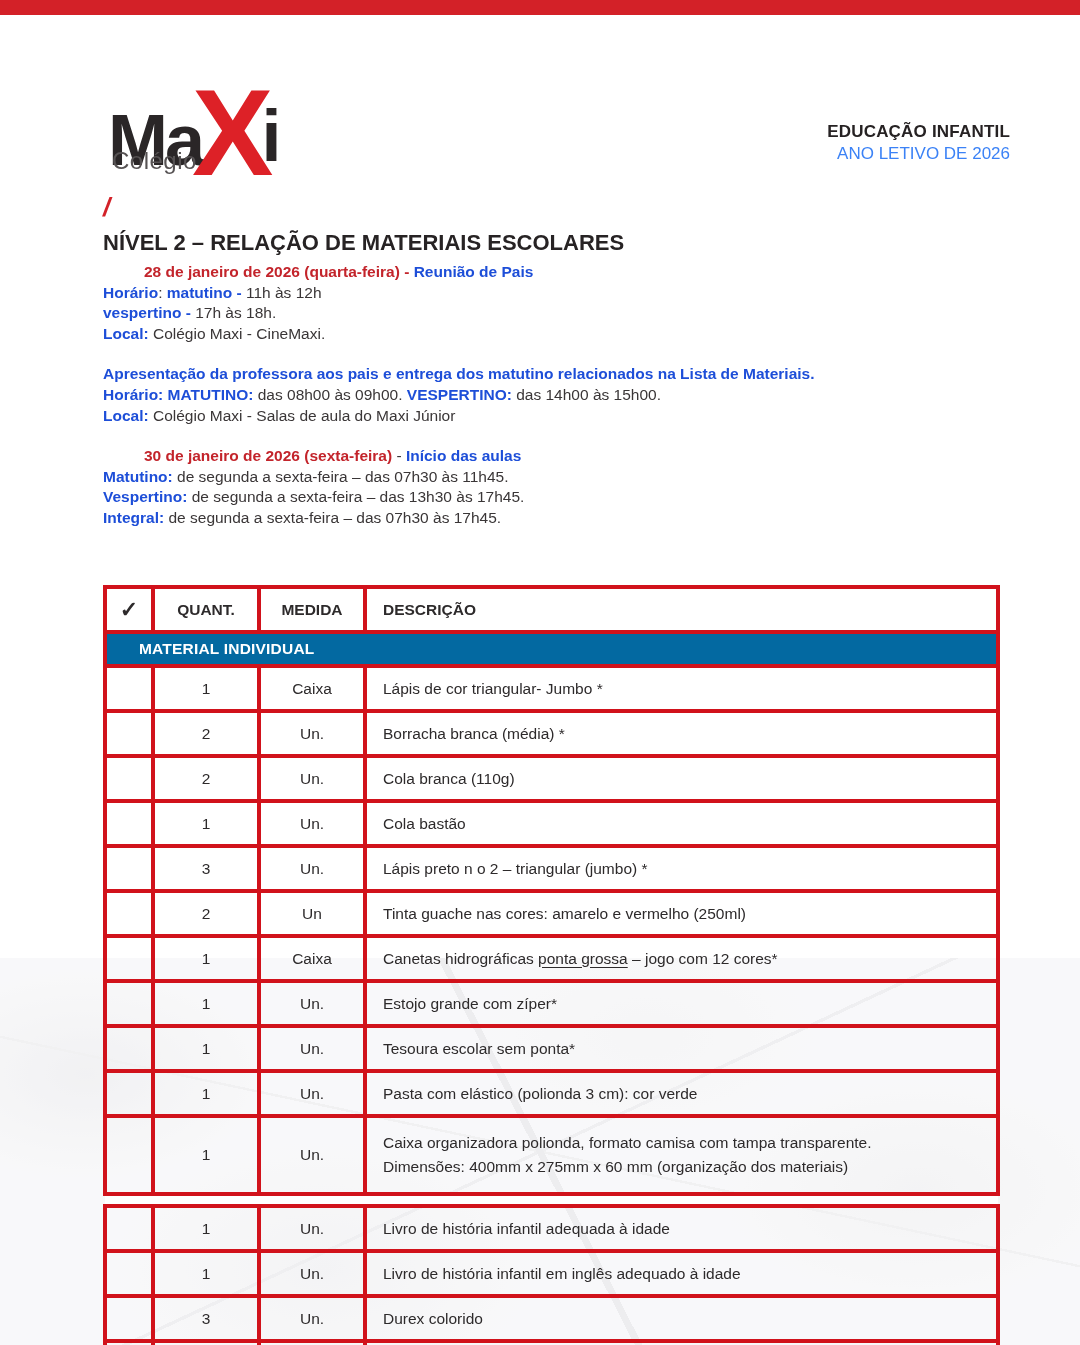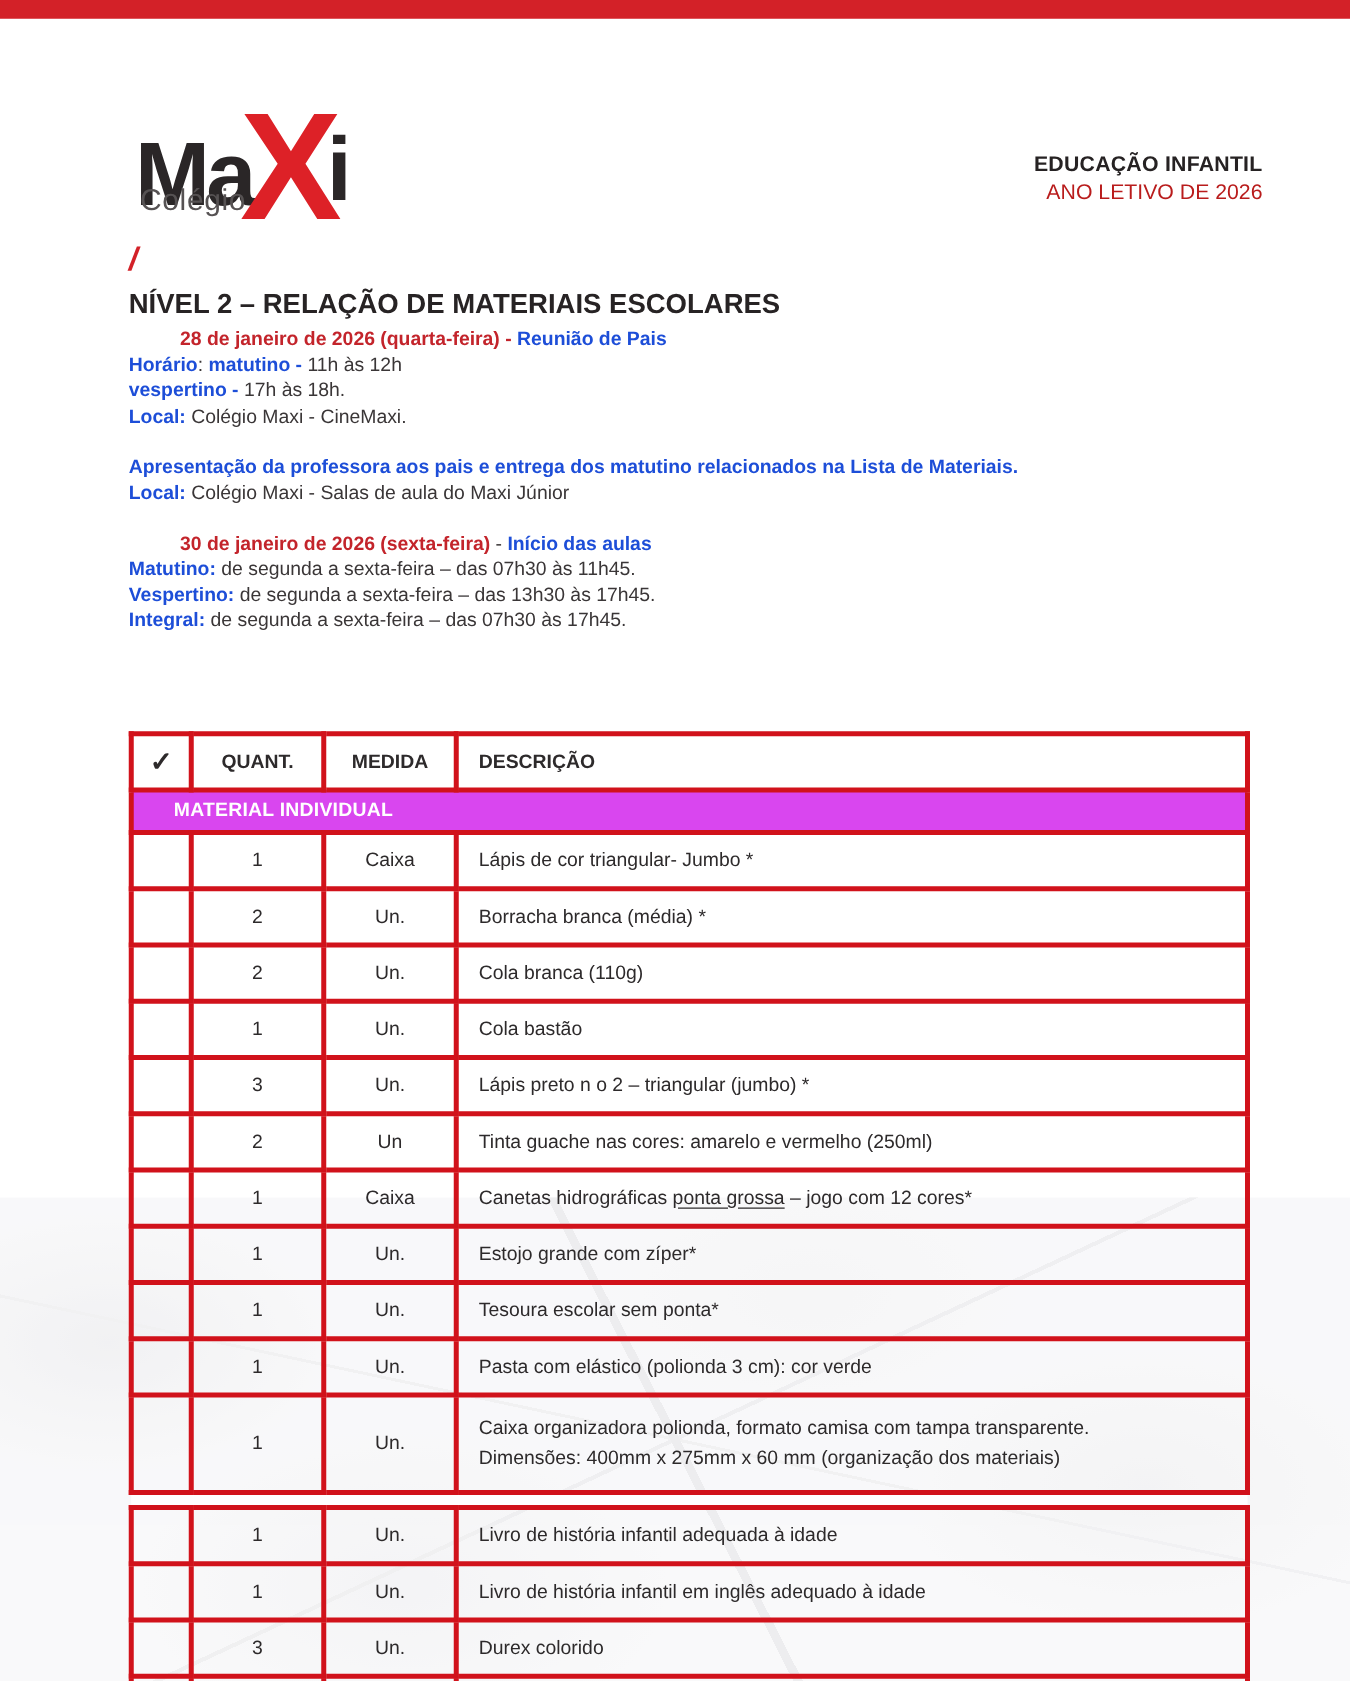--- a/index.html
+++ b/index.html
@@ -26,21 +26,21 @@
 
   
   .logo{position:absolute;left:108px;top:86px;width:230px;height:122px;z-index:2;}
   .logo-row{display:flex;align-items:flex-start;}
   .logo-ma{font-size:72px;font-weight:700;color:#2a2627;letter-spacing:-3px;line-height:1;margin-top:18px;}
   .logo-x{font-size:122px;font-weight:700;color:#dd2127;line-height:.78;margin-left:-10px;margin-top:0;font-style:normal;}
   .logo-i{font-size:72px;font-weight:700;color:#2a2627;line-height:1;margin-top:14px;margin-left:-12px;}
   .logo-sub{position:absolute;left:4px;top:61px;font-size:24px;color:#565253;font-weight:400;letter-spacing:.5px;}
   .hdr-right{position:absolute;right:70px;top:122px;text-align:right;z-index:2;}
   .hdr-right .l1{font-size:17px;font-weight:700;color:#262223;letter-spacing:.2px;}
-  .hdr-right .l2{font-size:17px;font-weight:400;color:#b91c1c;margin-top:2px;}
+  .hdr-right .l2{font-size:17px;font-weight:400;color:#3b82f6;margin-top:2px;}
   .slash{position:absolute;left:103px;top:192px;font-size:26px;font-weight:800;font-style:italic;color:#d32128;z-index:2;}
 
   .title{position:absolute;left:103px;top:230px;font-size:22px;font-weight:700;color:#272324;z-index:2;}
 
   
   .events{position:absolute;left:103px;top:262px;width:900px;z-index:2;font-size:15.5px;}
   .event{margin-bottom:20px;}
   .event .line{line-height:20.6px;}
   .seg-red-bold{color:#c3242b;font-weight:700;margin-left:41px;}
   .seg-bold{color:#1d4ed8;font-weight:700;}
@@ -52,21 +52,21 @@
   table.mat td{border:4px solid #d1121b;vertical-align:middle;font-size:15.5px;color:#2d2a2b;background:transparent;}
   td.c-check{width:42px;}
   td.c-quant{width:100px;text-align:center;}
   td.c-med{width:100px;text-align:center;}
   td.c-desc{text-align:left;padding:6px 10px 6px 16px;}
   tr.hdr td{height:29px;font-weight:700;}
   tr.hdr .c-check{text-align:center;font-size:22px;}
   tr.row td{height:29px;}
   tr.row.tall td{height:62px;}
   tr.row .c-desc .u{text-decoration:underline;text-underline-offset:3px;}
-  tr.section td{background:#d946ef;color:#ffffff;font-weight:700;letter-spacing:.2px;
+  tr.section td{background:#0369a1;color:#ffffff;font-weight:700;letter-spacing:.2px;
     border:4px solid #d1121b;height:28px;padding-left:32px;font-size:15.5px;}
   tr.spacerrow td{border:none;background:#ffffff;height:8px;padding:0;}
   .desc2{display:block;margin-top:6px;}
 </style>
 </head>
 <body>
 
 <div class="topbar"></div>
 <div class="texture"></div>
 
@@ -90,20 +90,21 @@
 
 <div class="events">
   <div class="event">
       <div class="line"><span class="seg-red-bold">28 de janeiro de 2026 (quarta-feira) - </span><span class="seg-bold">Reunião de Pais</span></div>
       <div class="line"><span class="seg-bold">Horário</span><span class="seg-normal">: </span><span class="seg-bold">matutino - </span><span class="seg-normal">11h às 12h</span></div>
       <div class="line"><span class="seg-bold">vespertino - </span><span class="seg-normal">17h às 18h.</span></div>
       <div class="line"><span class="seg-bold">Local:</span><span class="seg-normal"> Colégio Maxi - CineMaxi.</span></div>
     </div>
   <div class="event">
       <div class="line"><span class="seg-bold">Apresentação da professora aos pais e entrega dos matutino relacionados na Lista de Materiais.</span></div>
+      <div class="line"><span class="seg-bold">Horário: MATUTINO:</span><span class="seg-normal"> das 08h00 às 09h00. </span><span class="seg-bold">VESPERTINO:</span><span class="seg-normal"> das 14h00 às 15h00.</span></div>
       <div class="line"><span class="seg-bold">Local:</span><span class="seg-normal"> Colégio Maxi - Salas de aula do Maxi Júnior</span></div>
     </div>
   <div class="event">
       <div class="line"><span class="seg-red-bold">30 de janeiro de 2026 (sexta-feira)</span><span class="seg-normal"> - </span><span class="seg-bold">Início das aulas</span></div>
       <div class="line"><span class="seg-bold">Matutino:</span><span class="seg-normal"> de segunda a sexta-feira – das 07h30 às 11h45.</span></div>
       <div class="line"><span class="seg-bold">Vespertino:</span><span class="seg-normal"> de segunda a sexta-feira – das 13h30 às 17h45.</span></div>
       <div class="line"><span class="seg-bold">Integral:</span><span class="seg-normal"> de segunda a sexta-feira – das 07h30 às 17h45.</span></div>
     </div>
 </div>
 

